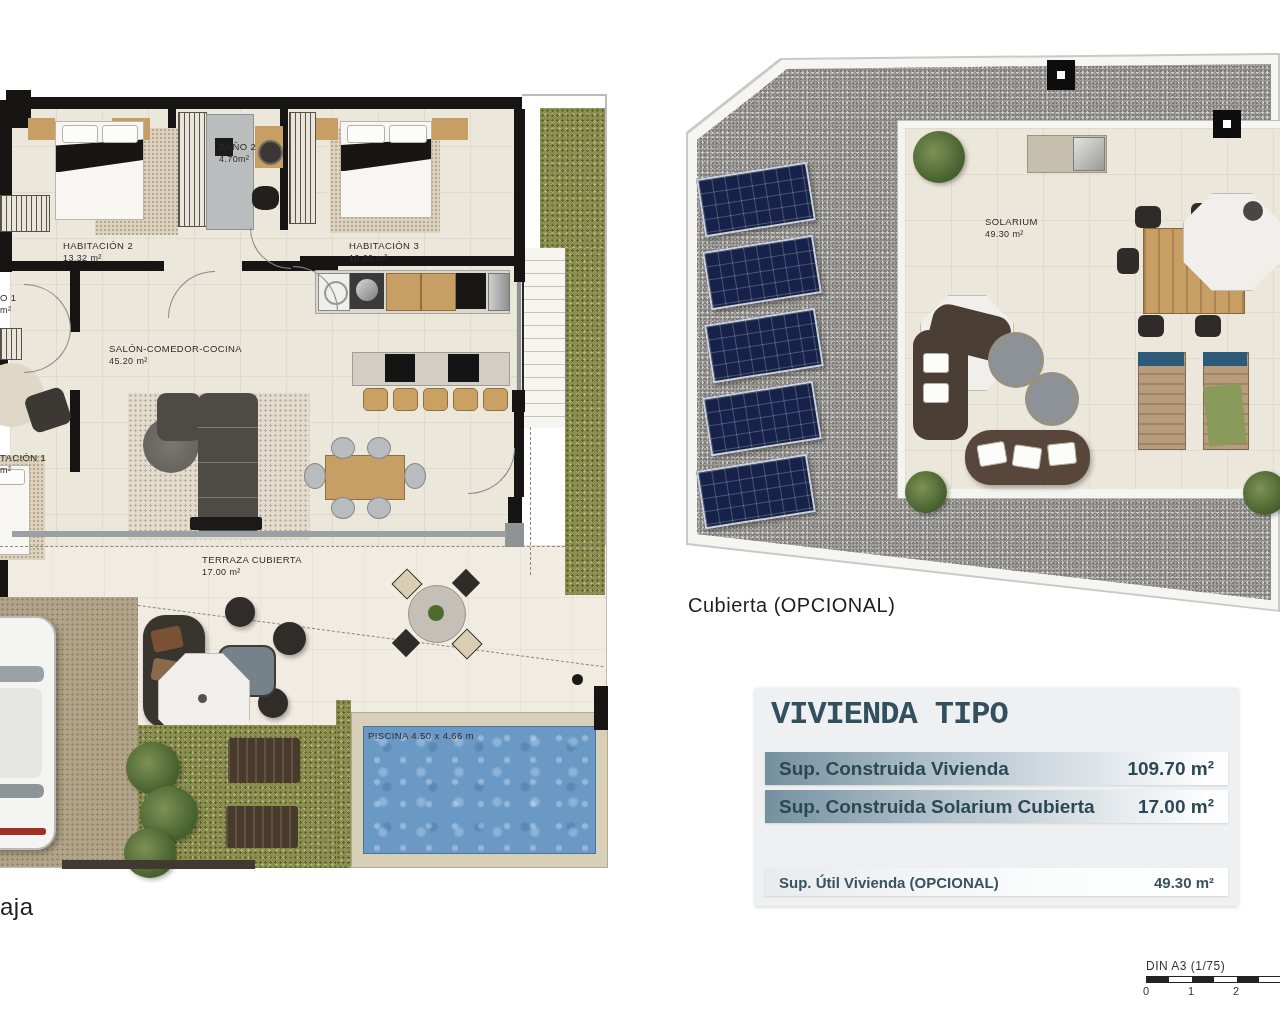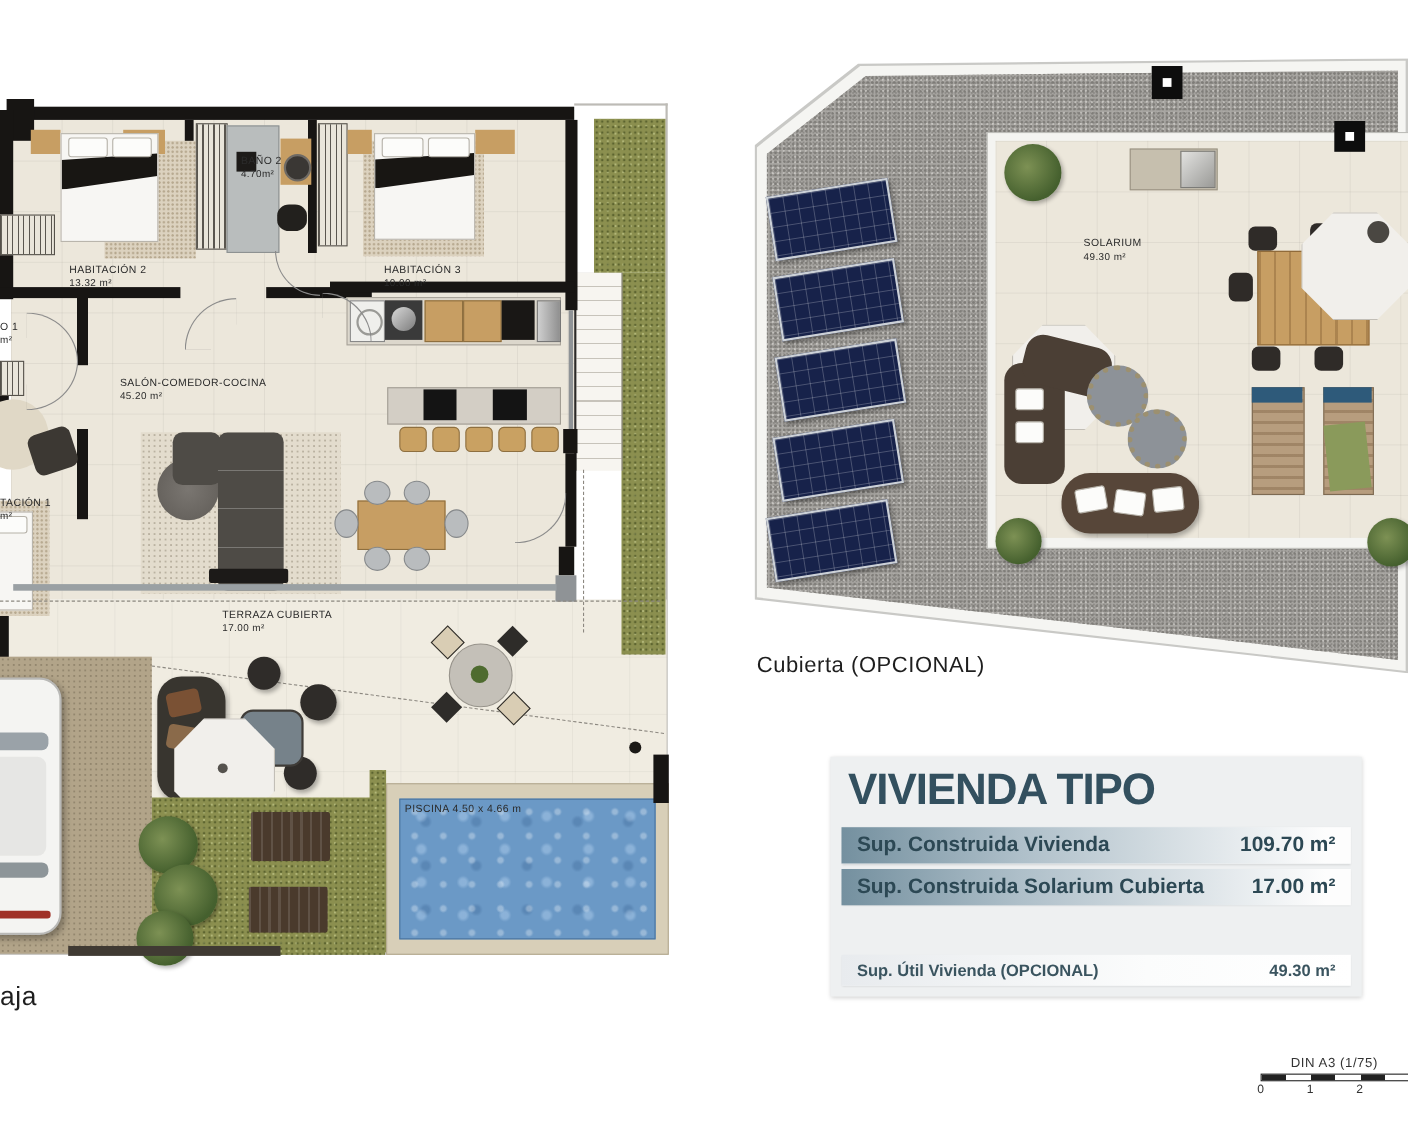--- a/index.html
+++ b/index.html
@@ -36,21 +36,21 @@
   .octa{background:#f1efeb;border:1px solid #c2beb6;clip-path:polygon(30% 0,70% 0,100% 30%,100% 70%,70% 100%,30% 100%,0 70%,0 30%);box-shadow:3px 4px 6px rgba(0,0,0,.25);}
   .pouf{background:#2f2c29;border-radius:50%;box-shadow:2px 3px 4px rgba(0,0,0,.3);}
   .bush{border-radius:50%;background:radial-gradient(circle at 40% 40%,#7d9154,#45602e 70%);box-shadow:2px 2px 4px rgba(0,0,0,.3);}
   .lounger{background:#4a3a2c;background-image:repeating-linear-gradient(90deg,rgba(255,255,255,.12) 0 2px,transparent 2px 9px);border-radius:3px;}
   .lounger2{background:#b79d7e;background-image:repeating-linear-gradient(180deg,rgba(90,60,30,.25) 0 2px,transparent 2px 10px);border:1px solid #7d6a52;}
   .dash{border-top:1.5px dashed #8c8880;}
   .dashv{border-left:1.5px dashed #8c8880;}
   .caption{color:#1e1e1e;font-size:20px;letter-spacing:.5px;}
   
   .tbl{background:#eef0f1;box-shadow:0 1px 4px rgba(0,0,0,.18);}
-  .tbl .title{font-weight:bold;font-size:40px;letter-spacing:-1px;}
+  .tbl .title{font-weight:bold;font-size:32px;letter-spacing:-1px;font-family:Liberation Mono, monospace;}
   .row{position:absolute;left:10px;width:463px;height:33px;background:linear-gradient(90deg,#74909f 0,#aebfc9 35%,#fdfdfd 95%);display:flex;align-items:center;justify-content:space-between;padding:0 14px;box-sizing:border-box;box-shadow:0 1px 2px rgba(0,0,0,.12);}
   .row .l,.row .v{font-weight:bold;font-size:19px;color:#2c4854;}
   .rowo{background:linear-gradient(90deg,#e8ebee 0,#fbfcfc 60%,#ffffff 100%);}
   .rowo .l,.rowo .v{font-weight:bold;font-size:15px;color:#3a545f;}
   .scale .lbl{font-size:12px;color:#333;letter-spacing:.5px;}
   .scalebar{height:5px;border:1px solid #222;background:repeating-linear-gradient(90deg,#222 0 22px,#fff 22px 45px);}
   .tick{font-size:11px;color:#333;position:absolute;top:9px;}
   .tv{background:#1c1a18;border-radius:2px;}
   .glass{background:#9aa0a3;}
   .boundary{background:#bdbbb6;}
@@ -307,21 +307,21 @@
     <div class="row" style="top:102px;">
       <span class="l">Sup. Construida Solarium Cubierta</span>
       <span class="v">17.00 m²</span>
     </div>
     <div class="row rowo" style="top:180px;height:28px;">
       <span class="l">Sup. Útil Vivienda (OPCIONAL)</span>
       <span class="v">49.30 m²</span>
     </div>
   </div>
 
-  <div class="abs scale" style="left:1146px;top:959px;width:134px;height:40px;text-align:center;">
+  <div class="abs scale" style="left:1146px;top:959px;width:134px;height:40px;">
     <div class="lbl">DIN A3 (1/75)</div>
     <div class="abs scalebar" style="left:0;top:17px;width:134px;"></div>
     <div class="abs" style="left:0;top:17px;width:134px;height:20px;">
       <span class="tick" style="left:-3px;">0</span>
       <span class="tick" style="left:42px;">1</span>
       <span class="tick" style="left:87px;">2</span>
     </div>
   </div>
 
 </div>

